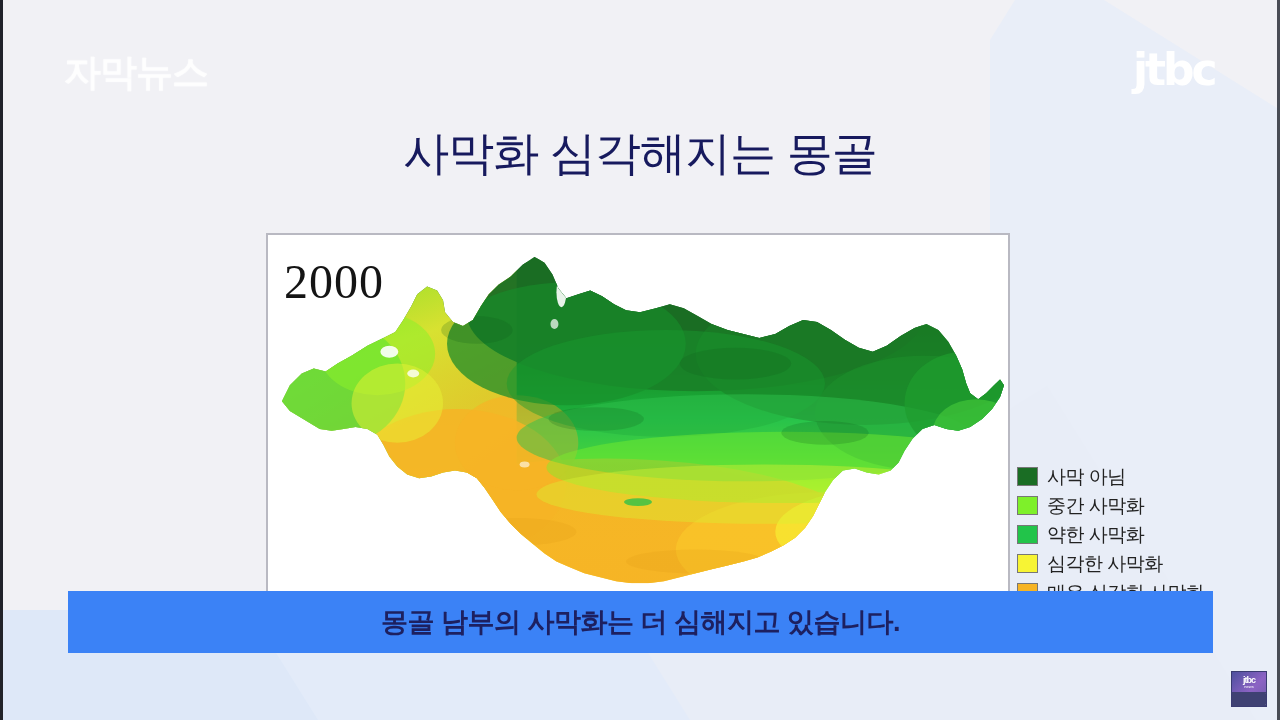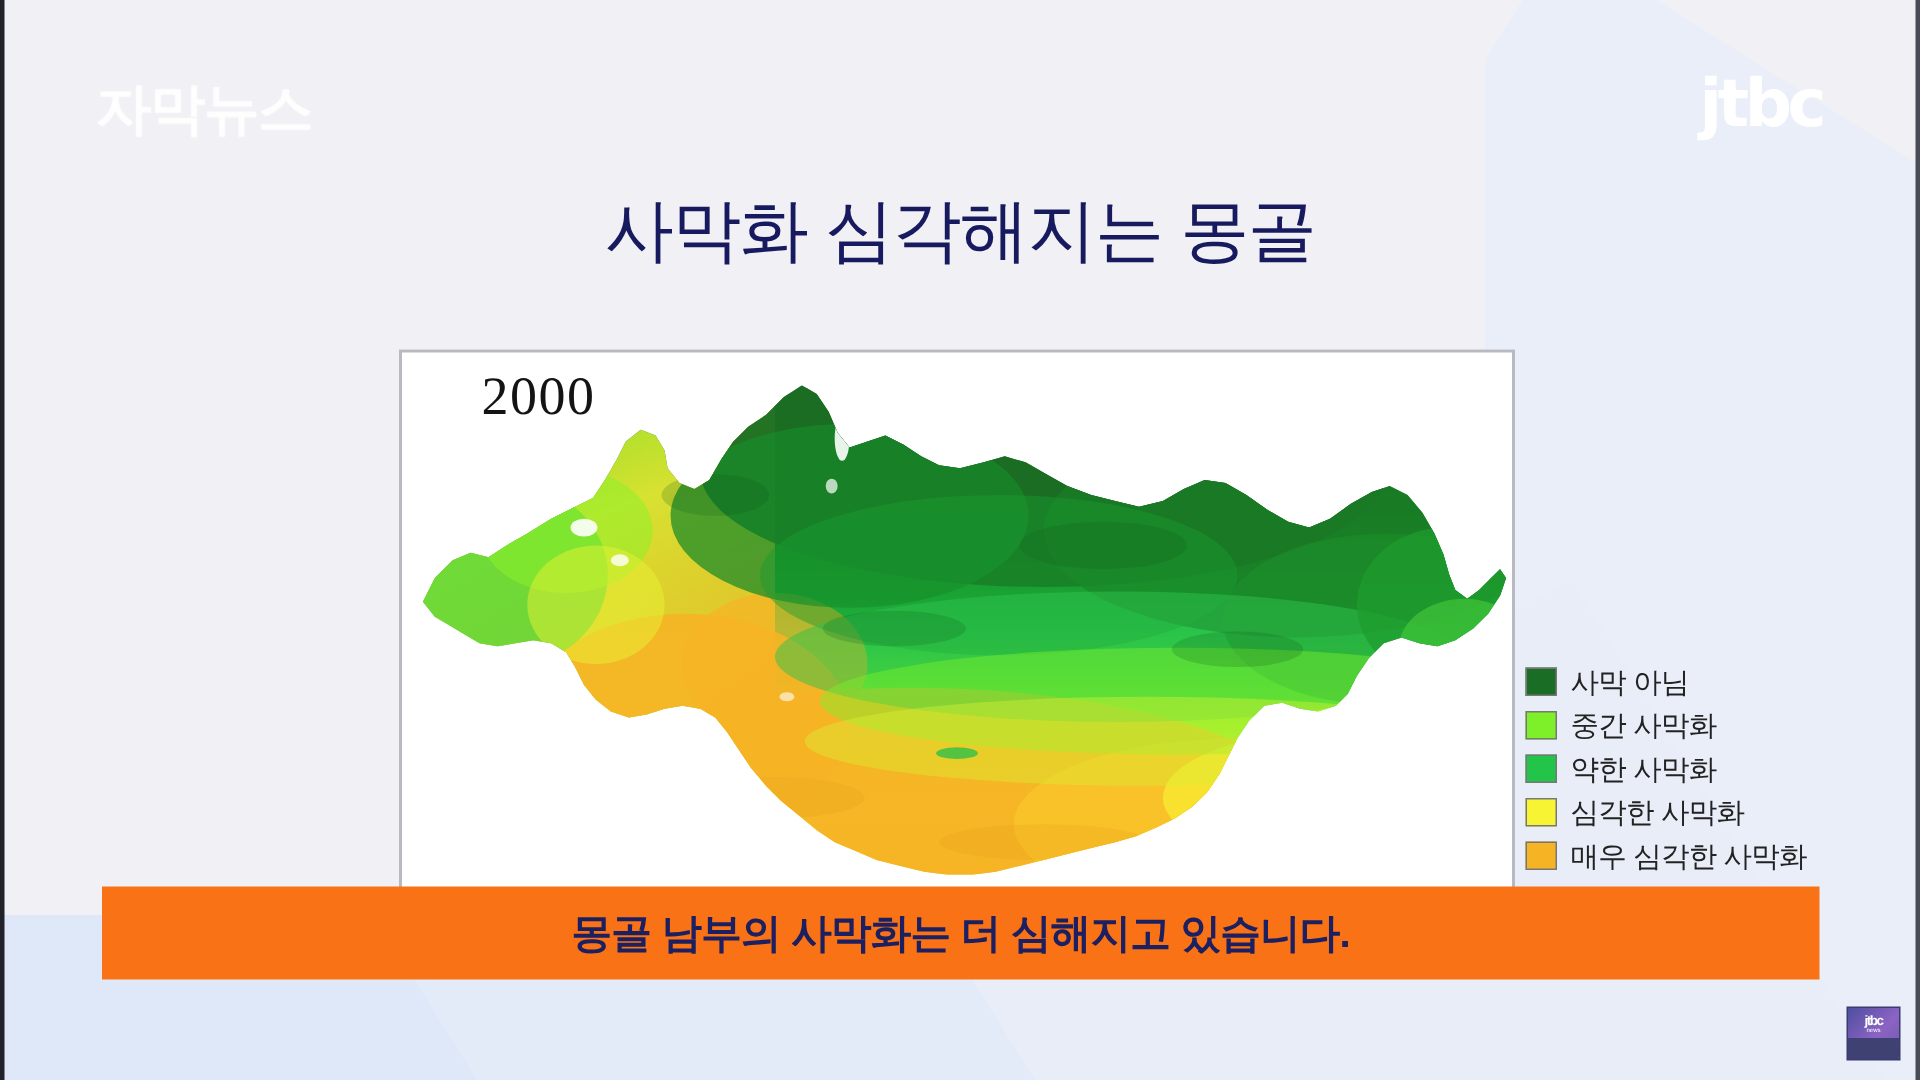--- a/index.html
+++ b/index.html
@@ -74,45 +74,45 @@
     color:#171a5e;
   }
 
   
   #map-panel{
     position:absolute; left:266px; top:233px; width:744px; height:372px;
     background:#ffffff; border:2px solid #b9b9c2;
     overflow:hidden;
   }
   #year-label{
-    position:absolute; left:16px; top:8px;
+    position:absolute; left:16px; top:19px;
     font-family:"Liberation Serif", serif;
-    font-size:36px; color:#141414; letter-spacing:1px;margin-left:37px;
+    font-size:48px; color:#141414; letter-spacing:1px;
   }
   #map-svg{ position:absolute; left:0; top:0; width:100%; height:100%; }
 
   
   #legend{
-    position:absolute; left:1017px; top:440px; width:250px;
+    position:absolute; left:1017px; top:462px; width:250px;
   }
   .legend-row{
     display:flex; align-items:center; gap:9px;
     height:29px;
   }
   .legend-swatch{
     width:21px; height:19px; border:1px solid #777; flex:0 0 auto;
   }
   .legend-label{
     font-size:19px; color:#222; white-space:nowrap; letter-spacing:-.5px;
   }
 
   
   #subtitle-bar{
     position:absolute; left:68px; top:591px; width:1145px; height:62px;
-    background:#f97316;
+    background:#3b82f6;
     display:flex; align-items:center; justify-content:center;
   }
   #subtitle-text{
     font-size:27px; font-weight:700; color:#1d2060; letter-spacing:-.5px;
   }
 
   
   #subscribe-badge{
     position:absolute; left:1231px; top:671px; width:36px; height:36px;
     background:linear-gradient(135deg,#4d4f9e 0%, #8c63c4 55%, #6c5aa8 100%);

